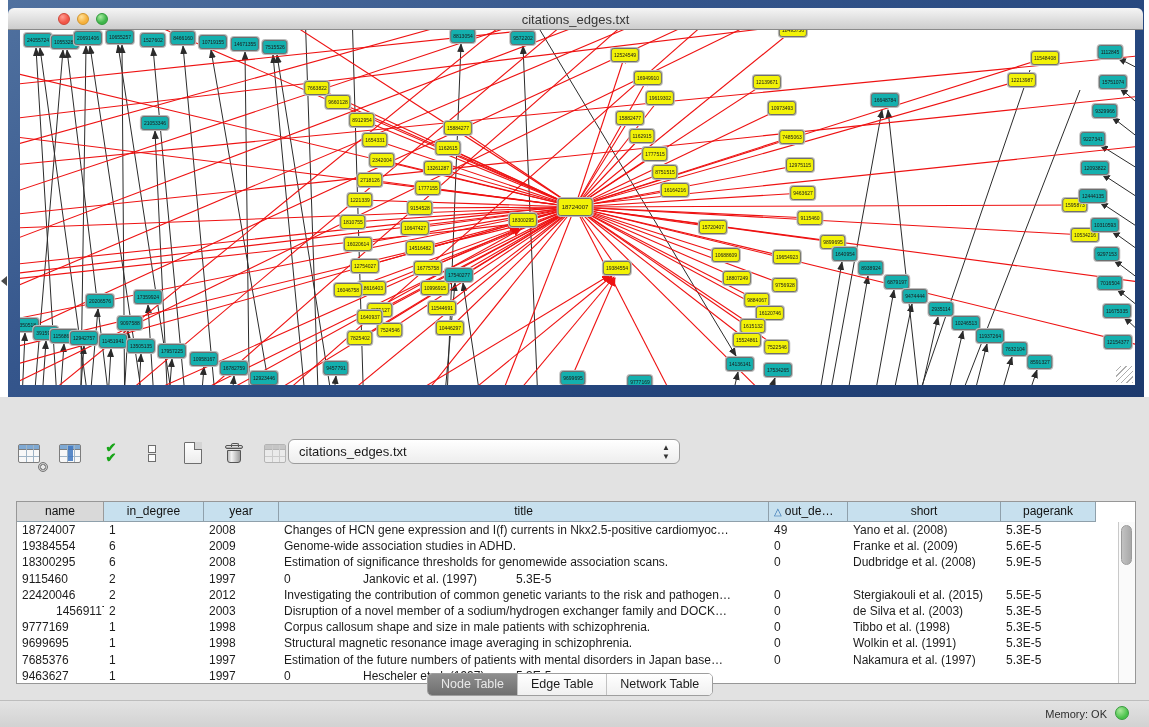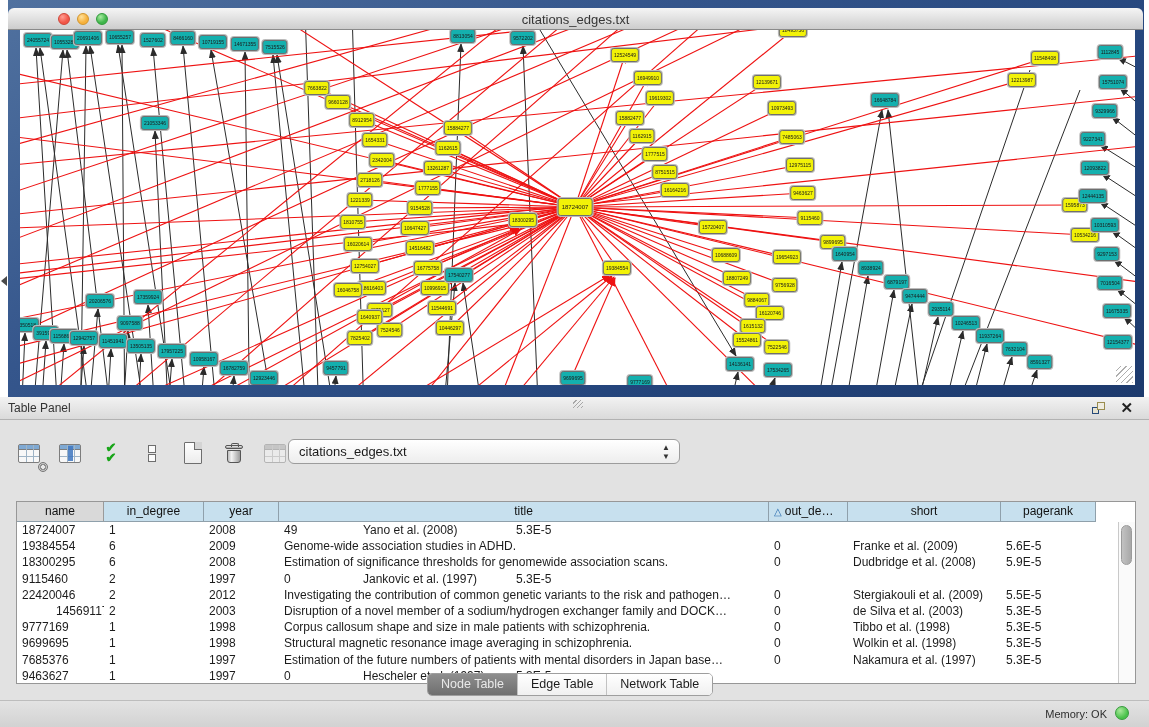--- a/index.html
+++ b/index.html
@@ -402,29 +402,20 @@
             <div class="node t" style="left: 1098px; top: 312px;">12154377</div>
             <div class="node t" style="left: 1090px; top: 22px;">1112845</div>
           </div>
         <div id="grip"></div>
       </div>
     </div>
   </div>
   <div id="left-collapse"></div>
 
   <div id="table-panel">
-    <div id="panel-header">
-      <div id="panel-title">Table Panel</div>
-      <div id="panel-grip"></div>
-      <div id="float-btn">
-          <span class="sq1"></span>
-          <span class="sq2"></span>
-        </div>
-      <div id="close-btn">✕</div>
-    </div>
 
     <div id="toolbar">
       <div class="tool">
         <div class="mini-table">
             <span class="hd"></span>
             <span class="v1"></span>
             <span class="v2"></span>
             <span class="h1"></span>
           </div>
         <span class="gear"></span>
@@ -477,20 +468,21 @@
           <div class="th" style="width: 490px;">title</div>
           <div class="th sortcol" style="width: 79px;"><span class="sort-tri">△</span>out_de…</div>
           <div class="th" style="width: 153px;">short</div>
           <div class="th" style="width: 95px;">pagerank</div>
         </div>
       <div id="tbody">
           <div class="tr">
             <div class="td" style="width: 87px;">18724007</div>
             <div class="td" style="width: 100px;">1</div>
             <div class="td" style="width: 75px;">2008</div>
+            <div class="td" style="width: 490px;">Changes of HCN gene expression and I(f) currents in Nkx2.5-positive cardiomyoc…</div>
             <div class="td" style="width: 79px;">49</div>
             <div class="td" style="width: 153px;">Yano et al. (2008)</div>
             <div class="td" style="width: 95px;">5.3E-5</div>
           </div>
           <div class="tr">
             <div class="td" style="width: 87px;">19384554</div>
             <div class="td" style="width: 100px;">6</div>
             <div class="td" style="width: 75px;">2009</div>
             <div class="td" style="width: 490px;">Genome-wide association studies in ADHD.</div>
             <div class="td" style="width: 79px;">0</div>
@@ -513,21 +505,21 @@
             <div class="td" style="width: 79px;">0</div>
             <div class="td" style="width: 153px;">Jankovic et al. (1997)</div>
             <div class="td" style="width: 95px;">5.3E-5</div>
           </div>
           <div class="tr">
             <div class="td" style="width: 87px;">22420046</div>
             <div class="td" style="width: 100px;">2</div>
             <div class="td" style="width: 75px;">2012</div>
             <div class="td" style="width: 490px;">Investigating the contribution of common genetic variants to the risk and pathogen…</div>
             <div class="td" style="width: 79px;">0</div>
-            <div class="td" style="width: 153px;">Stergiakouli et al. (2009)</div>
+            <div class="td" style="width: 153px;">Stergiakouli et al. (2015)</div>
             <div class="td" style="width: 95px;">5.5E-5</div>
           </div>
           <div class="tr">
             <div class="td" style="width: 87px; padding-left: 39px;">14569117</div>
             <div class="td" style="width: 100px;">2</div>
             <div class="td" style="width: 75px;">2003</div>
             <div class="td" style="width: 490px;">Disruption of a novel member of a sodium/hydrogen exchanger family and DOCK…</div>
             <div class="td" style="width: 79px;">0</div>
             <div class="td" style="width: 153px;">de Silva et al. (2003)</div>
             <div class="td" style="width: 95px;">5.3E-5</div>
@@ -540,21 +532,21 @@
             <div class="td" style="width: 79px;">0</div>
             <div class="td" style="width: 153px;">Tibbo et al. (1998)</div>
             <div class="td" style="width: 95px;">5.3E-5</div>
           </div>
           <div class="tr">
             <div class="td" style="width: 87px;">9699695</div>
             <div class="td" style="width: 100px;">1</div>
             <div class="td" style="width: 75px;">1998</div>
             <div class="td" style="width: 490px;">Structural magnetic resonance image averaging in schizophrenia.</div>
             <div class="td" style="width: 79px;">0</div>
-            <div class="td" style="width: 153px;">Wolkin et al. (1998)</div>
+            <div class="td" style="width: 153px;">Wolkin et al. (1991)</div>
             <div class="td" style="width: 95px;">5.3E-5</div>
           </div>
           <div class="tr">
             <div class="td" style="width: 87px;">7685376</div>
             <div class="td" style="width: 100px;">1</div>
             <div class="td" style="width: 75px;">1997</div>
             <div class="td" style="width: 490px;">Estimation of the future numbers of patients with mental disorders in Japan base…</div>
             <div class="td" style="width: 79px;">0</div>
             <div class="td" style="width: 153px;">Nakamura et al. (1997)</div>
             <div class="td" style="width: 95px;">5.3E-5</div>

